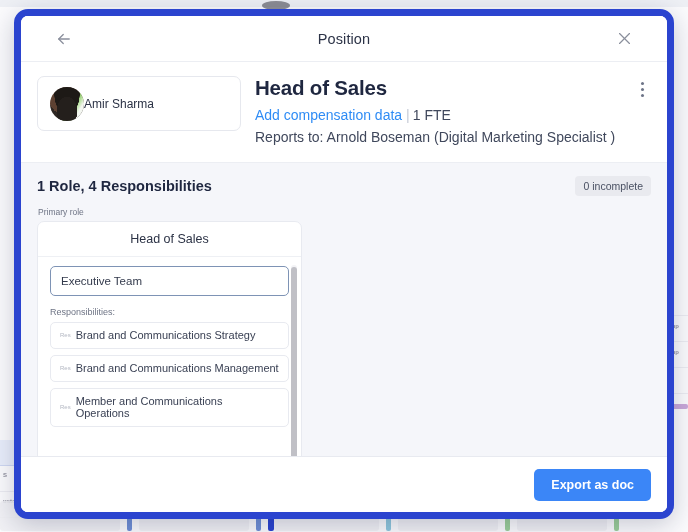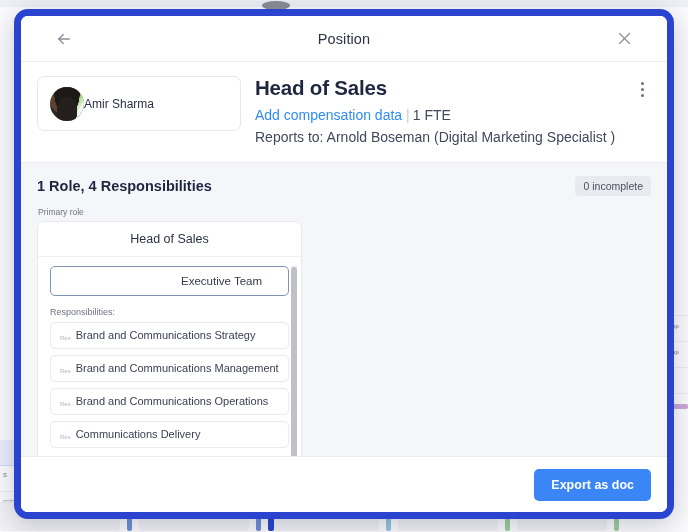--- a/index.html
+++ b/index.html
@@ -163,27 +163,27 @@
     text-align: center; font-size: 12.5px; color: #2b3245;
     padding: 10px 8px; border-bottom: 1px solid #eef0f4;
   }
   .role-card-body {
     height: 222px; padding: 9px 12px 0 12px; position: relative;
     overflow: hidden;
   }
   .field-label { font-size: 9px; color: #6e7485; margin-bottom: 5px; }
   .member-field {
     border: 1px solid #7e93b5; border-radius: 5px;
-    padding: 8px 26px; font-size: 11.5px; color: #333a4c;
-    margin-bottom: 11px; background: #fff; text-align: right;
+    padding: 8px 10px; font-size: 11.5px; color: #333a4c;
+    margin-bottom: 11px; background: #fff;
   }
   .resp-item {
     border: 1px solid #e8eaf0; border-radius: 5px;
     padding: 6px 9px 7px 9px; margin-bottom: 6px;
-    display: flex; align-items: flex-end; gap: 5px;
+    display: flex; align-items: center; gap: 5px;
     background: #fff;
   }
   .resp-tag { font-size: 6px; color: #b3b7c2; flex: none; }
   .resp-text { font-size: 11px; color: #3a4154; }
   .pill-btn {
     display: block; margin: 7px auto 0 auto;
     background: #e8f3fe; color: #4aa3f7;
     border: none; border-radius: 13px;
     font-size: 11.5px; font-weight: bold;
     padding: 7px 18px; cursor: pointer;
@@ -323,25 +323,21 @@
               <div class="resp-item">
                 <span class="resp-tag">Res</span>
                 <span class="resp-text">Brand and Communications Strategy</span>
               </div>
               <div class="resp-item">
                 <span class="resp-tag">Res</span>
                 <span class="resp-text">Brand and Communications Management</span>
               </div>
               <div class="resp-item">
                 <span class="resp-tag">Res</span>
-                <span class="resp-text">Brand and Communications Operations</span>
-              </div>
-              <div class="resp-item">
-                <span class="resp-tag">Res</span>
-                <span class="resp-text">Communications Delivery</span>
+                <span class="resp-text">Member and Communications Operations</span>
               </div>
 
               <div class="vscroll">
                   <i></i>
                 </div>
             </div>
           </div>
         </div>
 
       </div>

